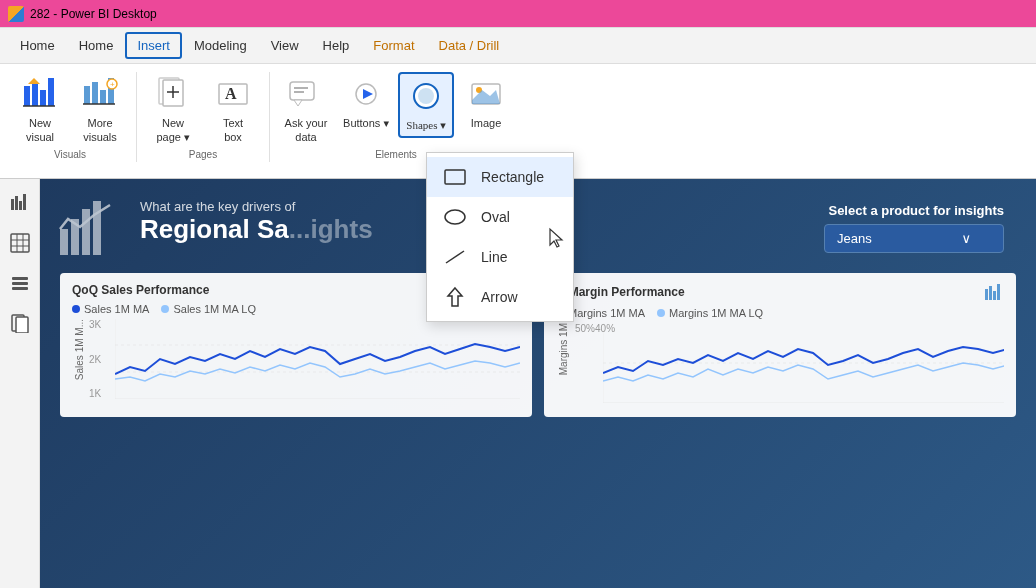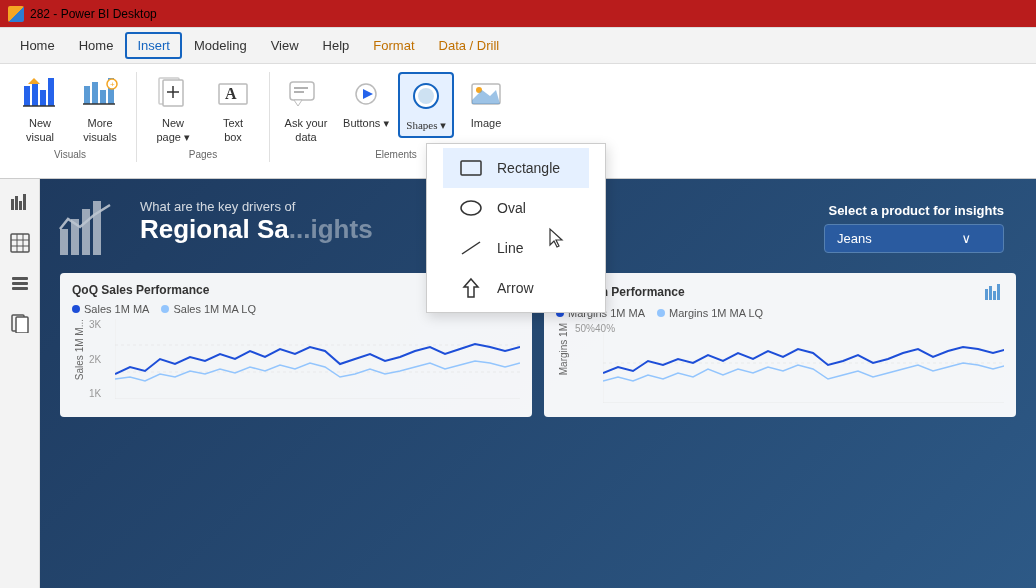--- a/index.html
+++ b/index.html
@@ -1,21 +1,21 @@
 <!DOCTYPE html>
 <html><head>
   <meta charset="utf-8">
   <style>
     * { margin: 0; padding: 0; box-sizing: border-box; }
     body { width: 1036px; height: 588px; font-family: 'Segoe UI', Arial, sans-serif; overflow: hidden; background: #f3f3f3; }
 
     
     .title-bar {
       height: 28px;
-      background: #b91c1c;
+      background: #ec4899;
       display: flex;
       align-items: center;
       padding: 0 8px;
       font-size: 12px;
       color: #000;
       border-bottom: 1px solid #ddd;
     }
     .title-bar .icon {
       width: 16px; height: 16px; margin-right: 6px;
       background: linear-gradient(135deg, #f5a623 0%, #f5a623 50%, #2d7dd2 50%);
@@ -206,28 +206,28 @@
     .legend-dot {
       width: 8px; height: 8px;
       border-radius: 50%;
       display: inline-block;
       margin-right: 4px;
     }
 
     
     .shapes-dropdown {
       position: absolute;
-      top: 143px;
+      top: 152px;
       left: 426px;
       background: white;
       border: 1px solid #ccc;
       box-shadow: 2px 4px 12px rgba(0,0,0,0.15);
       z-index: 100;
-      width: 180px;
-      padding: 4px 16px;
+      width: 148px;
+      padding: 4px 0;
     }
     .dropdown-item {
       display: flex;
       align-items: center;
       padding: 8px 16px;
       font-size: 14px;
       color: #333;
       cursor: pointer;
       gap: 14px;
     }

